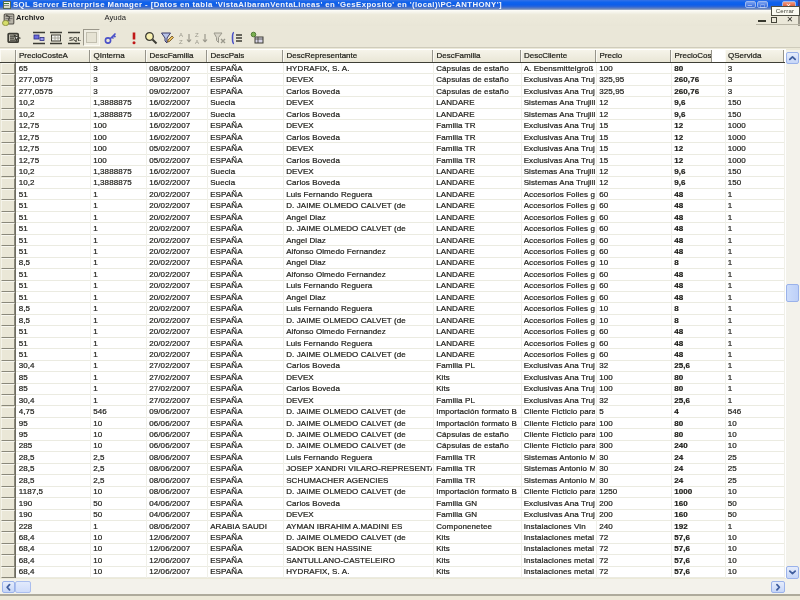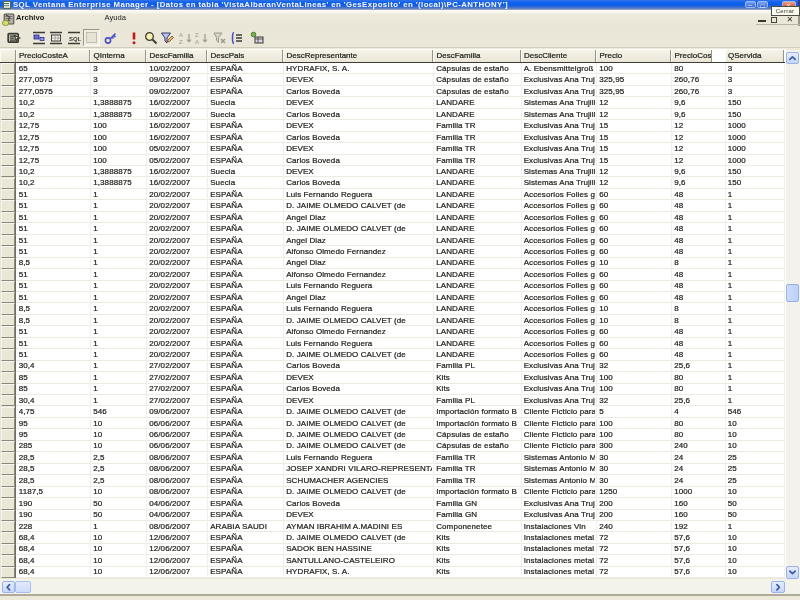--- a/index.html
+++ b/index.html
@@ -29,21 +29,21 @@
 #hdrline{left:0;top:61.5px;width:784.5px;height:1.8px;background:#3e3e36;}
 .vline{top:63px;width:1px;background:#f0f0e9;}
 #rowhdr{left:0;top:63px;width:15.5px;background:#e9e6d6;}
 .col{top:63px;overflow:hidden;}
 .c{height:11.45px;line-height:11.45px;font-size:8px;color:#161612;
  white-space:nowrap;overflow:hidden;letter-spacing:0.1px;
  -webkit-text-stroke:0.22px #2a2a24;}
 </style></head><body>
 
 <div id="titlebar" class="abs"></div>
-<div class="abs" id="titletxt">SQL Ventana Enterprise Manager - [Datos en tabla 'VistaAlbaranVentaLineas' en 'GesExposito' en '(local)\PC-ANTHONY']</div>
+<div class="abs" id="titletxt">SQL Server Enterprise Manager - [Datos en tabla 'VistaAlbaranVentaLineas' en 'GesExposito' en '(local)\PC-ANTHONY']</div>
 <div class="abs" style="left:2.5px;top:1px;width:8px;height:8px;background:linear-gradient(#f8f8f2,#cfd4bf);border:0.5px solid #5a6a52;box-sizing:border-box;"></div>
 <div class="abs" style="left:4px;top:3px;width:5px;height:1.2px;background:#3a7a3a;"></div>
 <div class="abs" style="left:4px;top:5px;width:5px;height:1.2px;background:#888;"></div>
 <div class="abs tbtn blue" style="left:744.5px;">
     <span class="tglyph" style="margin-top:3.5px;height:2px;line-height:0;">─</span>
   </div>
 <div class="abs tbtn blue" style="left:757px;">
     <span class="tglyph" style="margin-top:1.5px;">□</span>
   </div>
 <div class="abs tbtn red" style="left:781.5px;width:14px;">
@@ -288,21 +288,21 @@
     <div class="c">10</div>
     <div class="c">50</div>
     <div class="c">50</div>
     <div class="c">1</div>
     <div class="c">10</div>
     <div class="c">10</div>
     <div class="c">10</div>
     <div class="c">10</div>
   </div>
 <div class="abs col" style="left:149.2px;width:57.30000000000001px;height:515.25px;">
-    <div class="c">10/02/2007</div>
+    <div class="c">08/05/2007</div>
     <div class="c">09/02/2007</div>
     <div class="c">09/02/2007</div>
     <div class="c">16/02/2007</div>
     <div class="c">16/02/2007</div>
     <div class="c">16/02/2007</div>
     <div class="c">16/02/2007</div>
     <div class="c">05/02/2007</div>
     <div class="c">05/02/2007</div>
     <div class="c">16/02/2007</div>
     <div class="c">16/02/2007</div>
@@ -569,21 +569,21 @@
     <div class="c">30</div>
     <div class="c">1250</div>
     <div class="c">200</div>
     <div class="c">200</div>
     <div class="c">240</div>
     <div class="c">72</div>
     <div class="c">72</div>
     <div class="c">72</div>
     <div class="c">72</div>
   </div>
-<div class="abs col" style="left:674.2px;width:49.799999999999955px;height:515.25px;">
+<div class="abs col" style="left:674.2px;width:49.799999999999955px;height:515.25px;font-weight:bold;">
     <div class="c">80</div>
     <div class="c">260,76</div>
     <div class="c">260,76</div>
     <div class="c">9,6</div>
     <div class="c">9,6</div>
     <div class="c">12</div>
     <div class="c">12</div>
     <div class="c">12</div>
     <div class="c">12</div>
     <div class="c">9,6</div>

